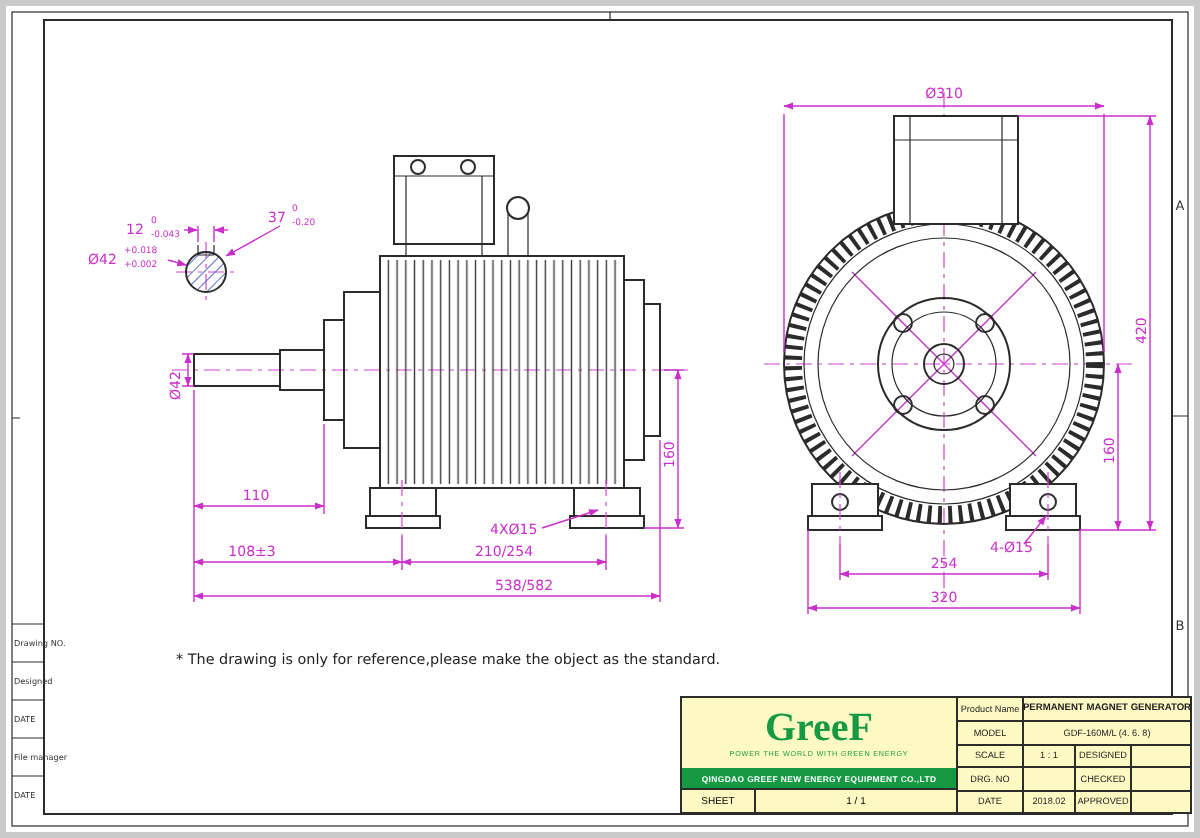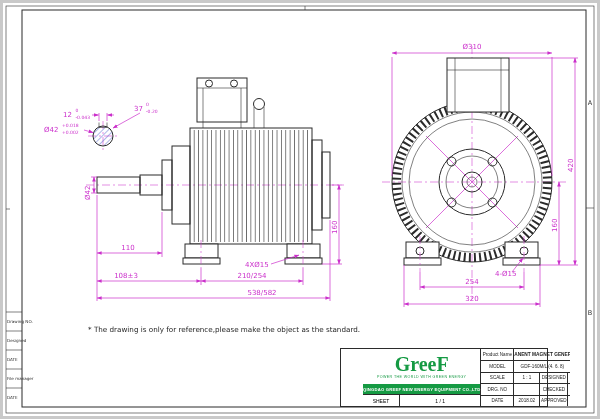--- a/index.html
+++ b/index.html
@@ -10,22 +10,22 @@
   .lnt{stroke:#2b2b2b;stroke-width:.6;fill:none}
   .wh{fill:#fff;stroke:#2b2b2b;stroke-width:1}
   .cl{stroke:#d245d2;stroke-width:.6;stroke-dasharray:8 3 2 3;fill:none}
   .dim{stroke:#cb2fcb;stroke-width:.7;fill:none}
   .dt{fill:#cb2fcb;font:7px "DejaVu Sans",sans-serif}
   .dts{fill:#cb2fcb;font:4.5px "DejaVu Sans",sans-serif}
   .bk{fill:#1d1d1d;font:7.2px "DejaVu Sans",sans-serif}
   .zn{fill:#333;font:6.5px "DejaVu Sans",sans-serif;text-anchor:middle}
   .st{fill:#333;font:4.1px "DejaVu Sans",sans-serif}
 
-  .tb{position:absolute;left:340px;top:348px;width:208px;height:59px;border:1px solid #2b2b2b;
-      display:flex;background:#ffffff;box-sizing:border-box;padding-left:22px;}
+  .tb{position:absolute;left:340px;top:348px;width:256px;height:59px;border:1px solid #2b2b2b;
+      display:flex;background:#fef9c3;box-sizing:border-box;}
   .tb-left{width:138px;border-right:1px solid #2b2b2b;display:flex;flex-direction:column;box-sizing:border-box;}
   .logo-area{flex:1;display:flex;flex-direction:column;align-items:center;justify-content:center;}
   .logo{font-family:"Liberation Serif",serif;font-weight:bold;font-size:20px;line-height:19px;color:#159a43;}
   .tagline{font-size:3.6px;color:#159a43;letter-spacing:.4px;margin-top:1px;white-space:nowrap;}
   .company{height:10px;background:#159a43;color:#fff;font-size:4.2px;font-weight:bold;
            display:flex;align-items:center;justify-content:center;white-space:nowrap;letter-spacing:.2px;}
   .sheet-row{height:11px;border-top:1px solid #2b2b2b;display:flex;}
   .sheet-label{width:36px;border-right:1px solid #2b2b2b;display:flex;align-items:center;justify-content:center;font-size:5px;}
   .sheet-value{flex:1;display:flex;align-items:center;justify-content:center;font-size:5px;}
   .tb-right{flex:1;display:grid;grid-template-columns:32px 26px 28px 1fr;grid-auto-rows:1fr;font-size:4.6px;color:#1d1d1d;}

